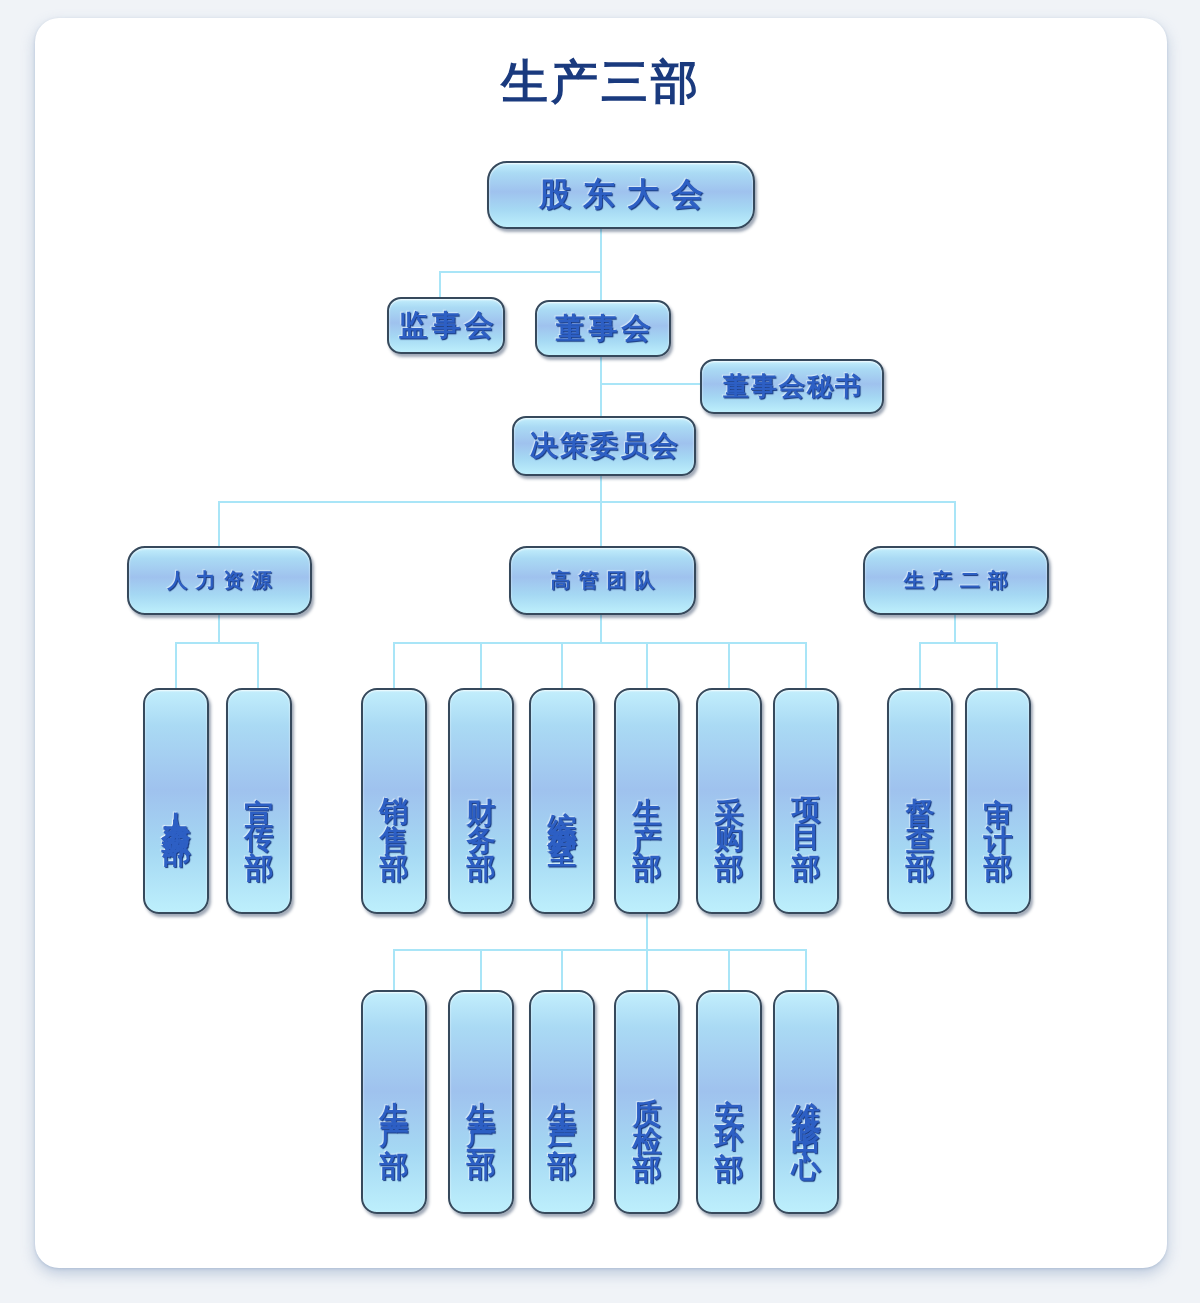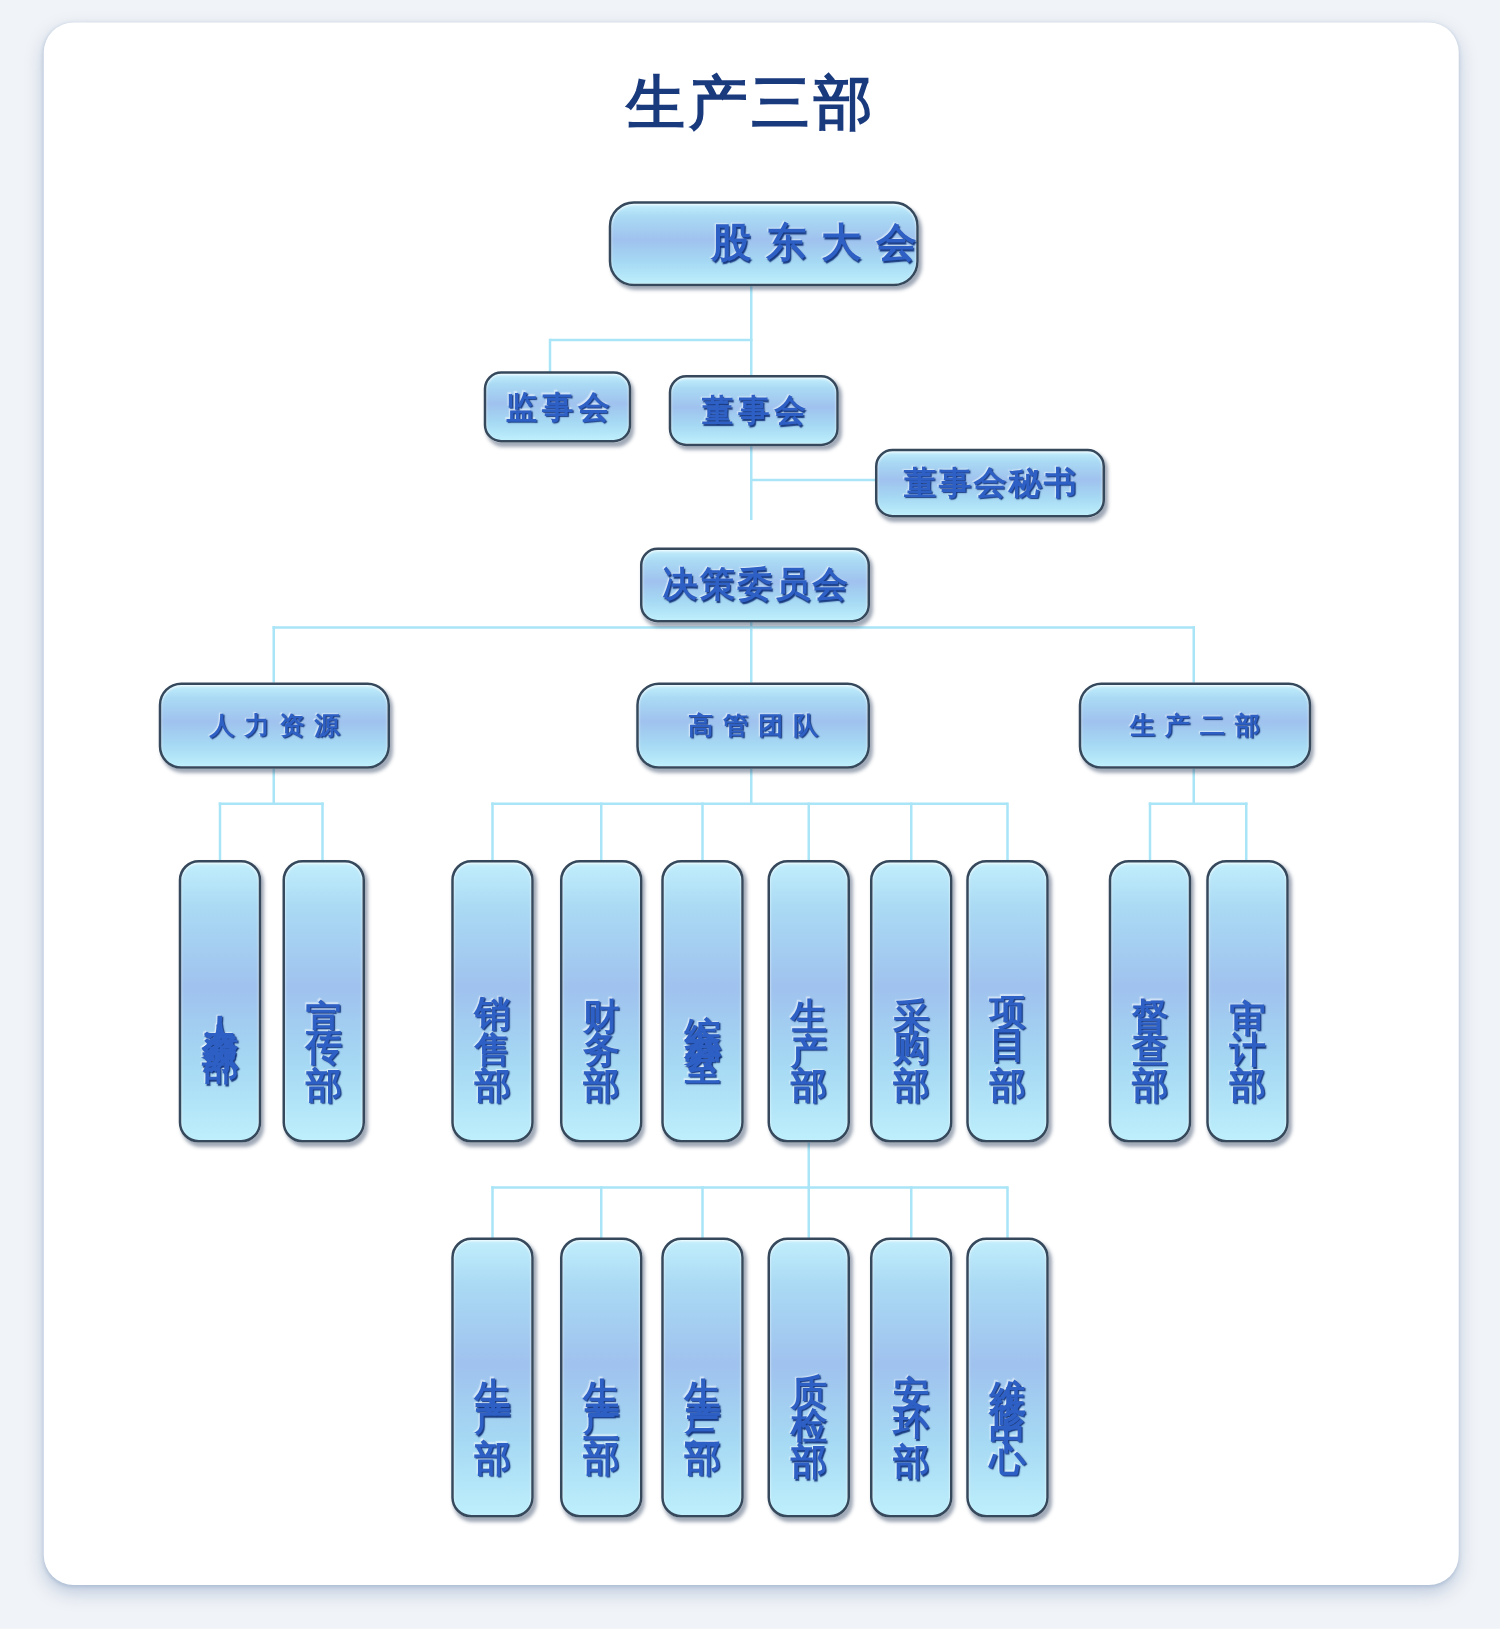--- a/index.html
+++ b/index.html
@@ -51,21 +51,21 @@
     text-orientation:upright;
     font-size:29px;
     line-height:1;
   }
   .ls3{letter-spacing:27px;margin-bottom:-27px;}
   .ls4{letter-spacing:16px;margin-bottom:-16px;}
   .ls5{letter-spacing:6px;margin-bottom:-6px;}
   .f32{font-size:32px;}
   .f30{font-size:20px;}
   .f28{font-size:28px;}
-  .f27{font-size:25px;}
+  .f27{font-size:29px;}
   .f26{font-size:26px;}
 </style>
 </head>
 <body>
 
 <div class="card"></div>
 
 <div class="page-title">生产三部</div>
 
 <div class="ln v" style="left:600px;top:229px;height:72px;"></div>
@@ -95,35 +95,35 @@
 <div class="ln v" style="left:996px;top:642px;height:47px;"></div>
 <div class="ln v" style="left:646px;top:914px;height:37px;"></div>
 <div class="ln h" style="left:393px;top:949px;width:413px;"></div>
 <div class="ln v" style="left:393px;top:949px;height:42px;"></div>
 <div class="ln v" style="left:480px;top:949px;height:42px;"></div>
 <div class="ln v" style="left:561px;top:949px;height:42px;"></div>
 <div class="ln v" style="left:646px;top:949px;height:42px;"></div>
 <div class="ln v" style="left:728px;top:949px;height:42px;"></div>
 <div class="ln v" style="left:805px;top:949px;height:42px;"></div>
 
-<div class="node r20" style="left:487px;top:161px;width:248px;height:68px;justify-content:flex-end;">
+<div class="node r20" style="left:487px;top:161px;width:268px;height:68px;">
   <span class="hlabel f32 hls12">股东大会</span>
 </div>
 
 <div class="node r14" style="left:387px;top:297px;width:118px;height:57px;">
   <span class="hlabel f27 hls4">监事会</span>
 </div>
 <div class="node r14" style="left:535px;top:300px;width:136px;height:57px;text-align:center;">
   <span class="hlabel f27 hls4">董事会</span>
 </div>
 <div class="node r14" style="left:700px;top:359px;width:184px;height:55px;">
   <span class="hlabel f26 hls2">董事会秘书</span>
 </div>
 
-<div class="node r14" style="left:512px;top:438px;width:184px;height:60px;">
+<div class="node r14" style="left:512px;top:416px;width:184px;height:60px;">
   <span class="hlabel f28 hls2">决策委员会</span>
 </div>
 
 <div class="node" style="left:127px;top:546px;width:185px;height:69px;">
   <span class="hlabel f30 hls8">人力资源</span>
 </div>
 <div class="node" style="left:509px;top:546px;width:187px;height:69px;">
   <span class="hlabel f30 hls8">高管团队</span>
 </div>
 <div class="node" style="left:863px;top:546px;width:186px;height:69px;">

